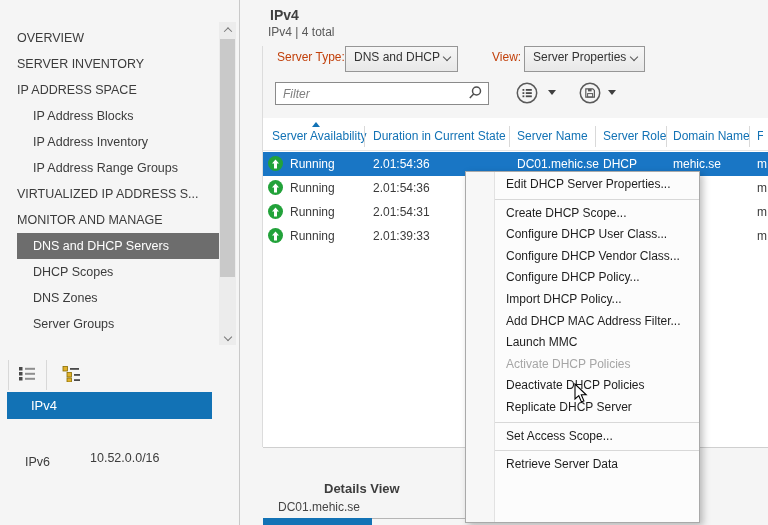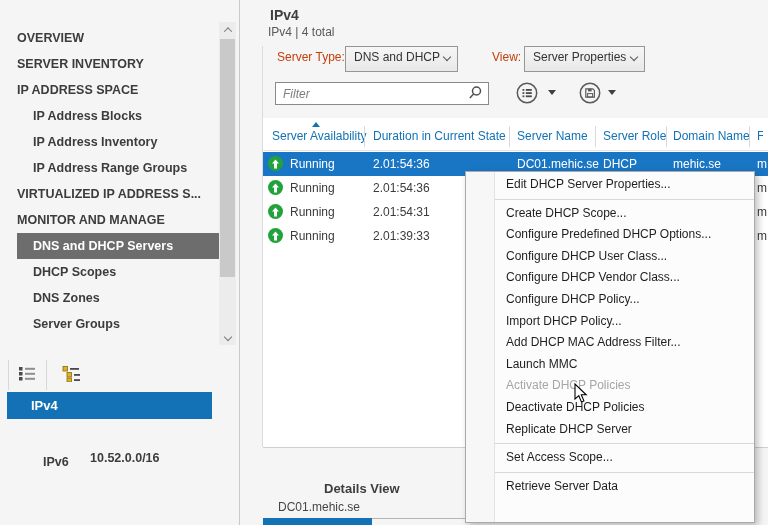--- a/index.html
+++ b/index.html
@@ -54,39 +54,39 @@
   .status{position:absolute;left:5px;top:4px;width:15px;height:15px;border-radius:50%;
           background:#22a23a;display:flex;align-items:center;justify-content:center;}
   .frag{overflow:hidden;width:10px;}
 
   
   .d-head{position:absolute;font-size:13px;font-weight:bold;color:#3d3d3d;white-space:nowrap;}
   .d-sub{position:absolute;font-size:12px;color:#454545;white-space:nowrap;}
   .d-tab{position:absolute;left:263px;top:518px;width:109px;height:7px;background:#1272b5;}
 
   
-  .menu{position:absolute;left:465px;top:171px;width:290px;height:352px;box-sizing:border-box;
+  .menu{position:absolute;left:465px;top:171px;width:235px;height:352px;box-sizing:border-box;
         background:#fcfcfc;border:1px solid #a9a9a9;box-shadow:3px 3px 7px rgba(0,0,0,0.25);
         z-index:10;padding-top:2px;}
   .menu-gutter{position:absolute;left:0;top:0;bottom:0;width:28px;background:#f7f7f7;
                border-right:1px solid #e2e2e2;}
   .mi{position:relative;height:21.6px;line-height:21.6px;padding-left:40px;font-size:12px;
       color:#1e1e1e;white-space:nowrap;cursor:default;}
   .mi.disabled{color:#a6a6a6;}
   .msep{height:1px;background:#d8d8d8;margin:3px 0 3px 29px;}
 
   .cursor{position:absolute;left:574px;top:383px;z-index:11;}
   .tab-box{position:absolute;top:358px;height:32px;display:flex;align-items:center;justify-content:center;}
 </style>
 </head>
 <body>
 
 <div id="screen">
 
-  <div class="abs" style="left:0;top:0;width:239px;height:525px;font-weight:bold;">
+  <div class="abs" style="left:0;top:0;width:239px;height:525px;">
     <div class="nav-item" style="top:25px;">OVERVIEW</div>
     <div class="nav-item" style="top:51px;">SERVER INVENTORY</div>
     <div class="nav-item" style="top:77px;">IP ADDRESS SPACE</div>
     <div class="nav-item lvl1" style="top:129px;">IP Address Inventory</div>
     <div class="nav-item lvl1" style="top:103px;">IP Address Blocks</div>
     <div class="nav-item lvl1" style="top:155px;">IP Address Range Groups</div>
     <div class="nav-item" style="top:181px;">VIRTUALIZED IP ADDRESS S...</div>
     <div class="nav-item" style="top:207px;">MONITOR AND MANAGE</div>
     <div class="nav-item sel" style="top:233px;">DNS and DHCP Servers</div>
     <div class="nav-item lvl1" style="top:259px;">DHCP Scopes</div>
@@ -121,21 +121,21 @@
         <rect x="9" y="2" width="9" height="1.8" fill="#4a4a4a"></rect>
         <rect x="6" y="6.5" width="4.5" height="4.5" fill="#e0b12c" stroke="#8a6d00" stroke-width="0.8"></rect>
         <rect x="13" y="8" width="6" height="1.8" fill="#4a4a4a"></rect>
         <rect x="6" y="12" width="4.5" height="4" fill="#e0b12c" stroke="#8a6d00" stroke-width="0.8"></rect>
         <rect x="13" y="13.2" width="6" height="1.8" fill="#4a4a4a"></rect>
       </svg>
     </div>
 
     <div class="tree-sel">IPv4</div>
     <div class="tree-item" style="left:45px;top:451px;margin-left:45px;">10.52.0.0/16</div>
-    <div class="tree-item" style="left:43px;top:455px;">IPv6</div>
+    <div class="tree-item" style="left:25px;top:455px;">IPv6</div>
   </div>
 
   <div class="vline" style="left:239px;top:0;height:525px;"></div>
 
   <div class="ttl" style="left:270px;top:7px;">IPv4</div>
   <div class="sub" style="left:268px;top:25px;">IPv4 | 4 total</div>
 
   <div class="tbl-bg"></div>
   <div class="vline" style="left:262px;top:46px;height:401px;background:#dcdcdc;"></div>
 
@@ -235,21 +235,20 @@
   <div class="d-head" style="left:278px;top:481px;padding-left:46px;">Details View</div>
   <div class="d-sub" style="left:278px;top:500px;">DC01.mehic.se</div>
   <div class="d-tab"></div>
   <div class="hline" style="left:372px;top:518px;width:96px;background:#b5b5b5;"></div>
 
   <div class="menu">
     <div class="menu-gutter"></div>
     <div class="mi">Edit DHCP Server Properties...</div>
     <div class="msep"></div>
     <div class="mi">Create DHCP Scope...</div>
-    <div class="mi">Configure Predefined DHCP Options...</div>
     <div class="mi">Configure DHCP User Class...</div>
     <div class="mi">Configure DHCP Vendor Class...</div>
     <div class="mi">Configure DHCP Policy...</div>
     <div class="mi">Import DHCP Policy...</div>
     <div class="mi">Add DHCP MAC Address Filter...</div>
     <div class="mi">Launch MMC</div>
     <div class="mi disabled">Activate DHCP Policies</div>
     <div class="mi">Deactivate DHCP Policies</div>
     <div class="mi">Replicate DHCP Server</div>
     <div class="msep"></div>

